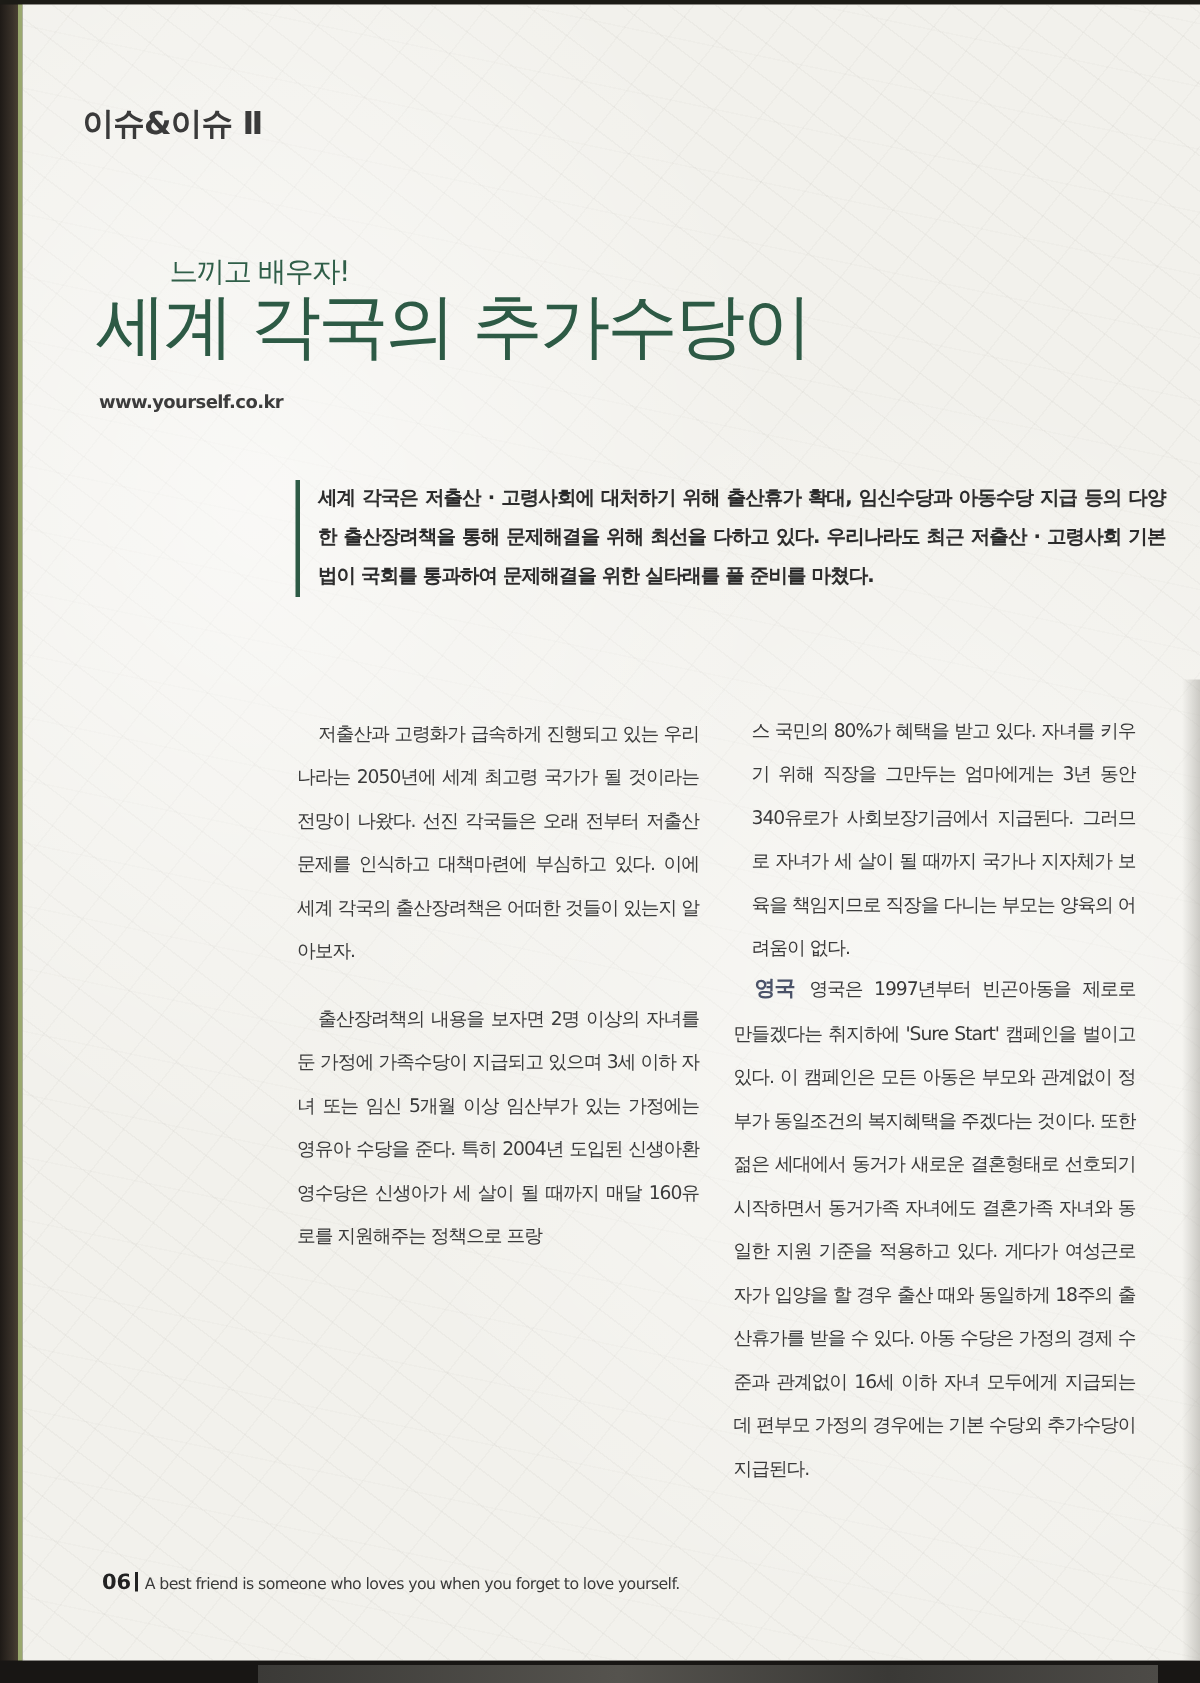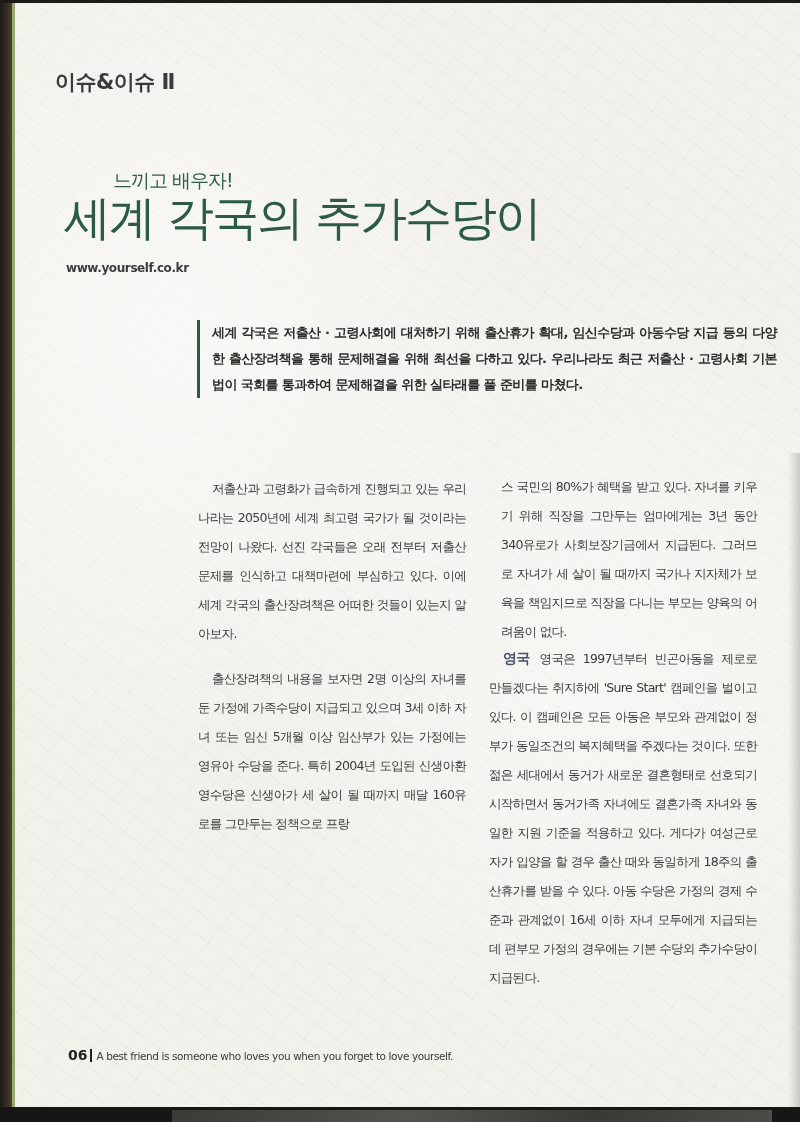--- a/index.html
+++ b/index.html
@@ -184,21 +184,21 @@
 
 <div class="col col-left-1">
   <p>저출산과 고령화가 급속하게 진행되고 있는 우리나라는 2050년에 세계 최고령 국가가 될 것이라는 전망이 나왔다. 선진 각국들은 오래 전부터 저출산 문제를 인식하고 대책마련에 부심하고 있다. 이에 세계 각국의 출산장려책은 어떠한 것들이 있는지 알아보자.</p>
 </div>
 
 <div class="col col-right-1">
   <p class="noindent">스 국민의 80%가 혜택을 받고 있다. 자녀를 키우기 위해 직장을 그만두는 엄마에게는 3년 동안 340유로가 사회보장기금에서 지급된다. 그러므로 자녀가 세 살이 될 때까지 국가나 지자체가 보육을 책임지므로 직장을 다니는 부모는 양육의 어려움이 없다.</p>
 </div>
 
 <div class="col col-left-2">
-  <p>출산장려책의 내용을 보자면 2명 이상의 자녀를 둔 가정에 가족수당이 지급되고 있으며 3세 이하 자녀 또는 임신 5개월 이상 임산부가 있는 가정에는 영유아 수당을 준다. 특히 2004년 도입된 신생아환영수당은 신생아가 세 살이 될 때까지 매달 160유로를 그만두는 정책으로 프랑</p>
+  <p>출산장려책의 내용을 보자면 2명 이상의 자녀를 둔 가정에 가족수당이 지급되고 있으며 3세 이하 자녀 또는 임신 5개월 이상 임산부가 있는 가정에는 영유아 수당을 준다. 특히 2004년 도입된 신생아환영수당은 신생아가 세 살이 될 때까지 매달 160유로를 지원해주는 정책으로 프랑</p>
 </div>
 
 <div class="col col-right-2">
   <p><span class="country-head">영국</span><span>영국은 1997년부터 빈곤아동을 제로로 만들겠다는 취지하에 'Sure Start' 캠페인을 벌이고 있다. 이 캠페인은 모든 아동은 부모와 관계없이 정부가 동일조건의 복지혜택을 주겠다는 것이다. 또한 젊은 세대에서 동거가 새로운 결혼형태로 선호되기 시작하면서 동거가족 자녀에도 결혼가족 자녀와 동일한 지원 기준을 적용하고 있다. 게다가 여성근로자가 입양을 할 경우 출산 때와 동일하게 18주의 출산휴가를 받을 수 있다. 아동 수당은 가정의 경제 수준과 관계없이 16세 이하 자녀 모두에게 지급되는데 편부모 가정의 경우에는 기본 수당외 추가수당이 지급된다.</span></p>
 </div>
 
 <div class="footer">
   <span class="pagenum">06</span><span class="sep"></span><span>A best friend is someone who loves you when you forget to love yourself.</span>
 </div>
 

